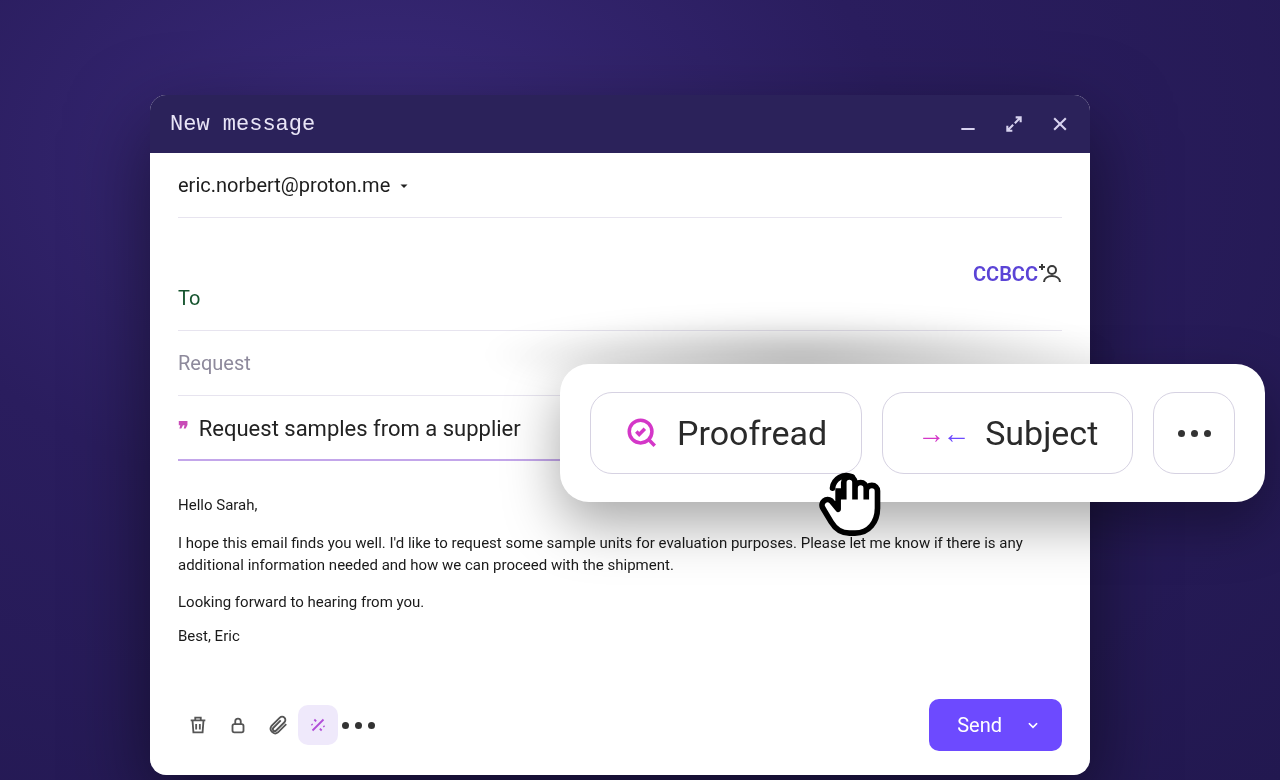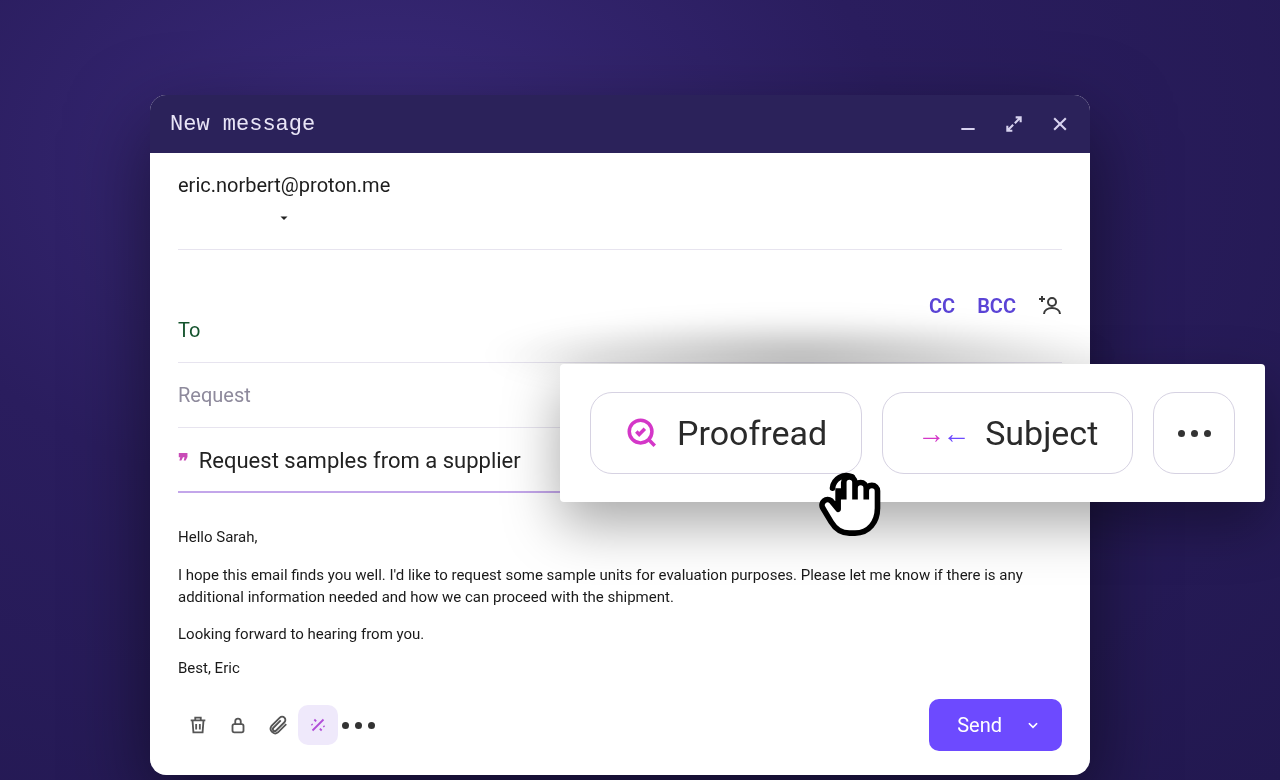--- a/index.html
+++ b/index.html
@@ -34,23 +34,23 @@
   .win-action { color: #d8d3ef; cursor: pointer; display:flex; align-items:center; }
   .win-action svg { width: 20px; height: 20px; stroke: currentColor; }
   .body-area { padding: 0 28px; }
   .field-row {
     display: flex;
     align-items: center;
     padding: 20px 0;
     border-bottom: 1px solid #e7e4ef;
     font-size: 20px;
   }
-  .from-row { cursor: pointer; display:flex; align-items:center; gap:8px; color:#1d1d1d;flex-direction:column; }
+  .from-row { cursor: pointer; display:flex; align-items:center; gap:8px; color:#1d1d1d; }
   .to-row .to-label { color:#14532d; flex:1;margin-top:48px; }
-  .to-actions { display:flex; gap:22px; align-items:center; }
+  .to-actions { display:flex; align-items:center; }
   .cc,.bcc { color:#5b44d6; font-weight:600; font-size:20px; cursor:pointer; }
   .add-contact { display:flex; align-items:center; }
   .subject-row .subj-label { color:#8e8a9c; }
   .prompt-row {
     display:flex; align-items:center; gap:12px;
     padding: 20px 0 18px 0;
     border-bottom: 2px solid #c3a6ea;
     max-width: 400px;
     margin-bottom: 6px;
   }
@@ -80,21 +80,21 @@
     display:flex; align-items:center; padding:0 22px 0 28px; gap:24px;
     font-size:20px; cursor:pointer;
   }
   .send-btn svg { width:14px; height:14px; stroke:#fff; }
 
   
   .popover {
     position:absolute;
     left: 560px; top: 364px;
     background:#fff;
-    border-radius: 4px;
+    border-radius: 29px;
     box-shadow: 0 22px 55px rgba(0,0,0,0.35);
     padding: 28px 30px;
     display:flex; gap:20px; align-items:center;
     z-index:10;
   }
   .pop-btn {
     border:1.5px solid #d6d2e2;
     border-radius: 22px;
     height: 82px;
     padding: 0 34px;

